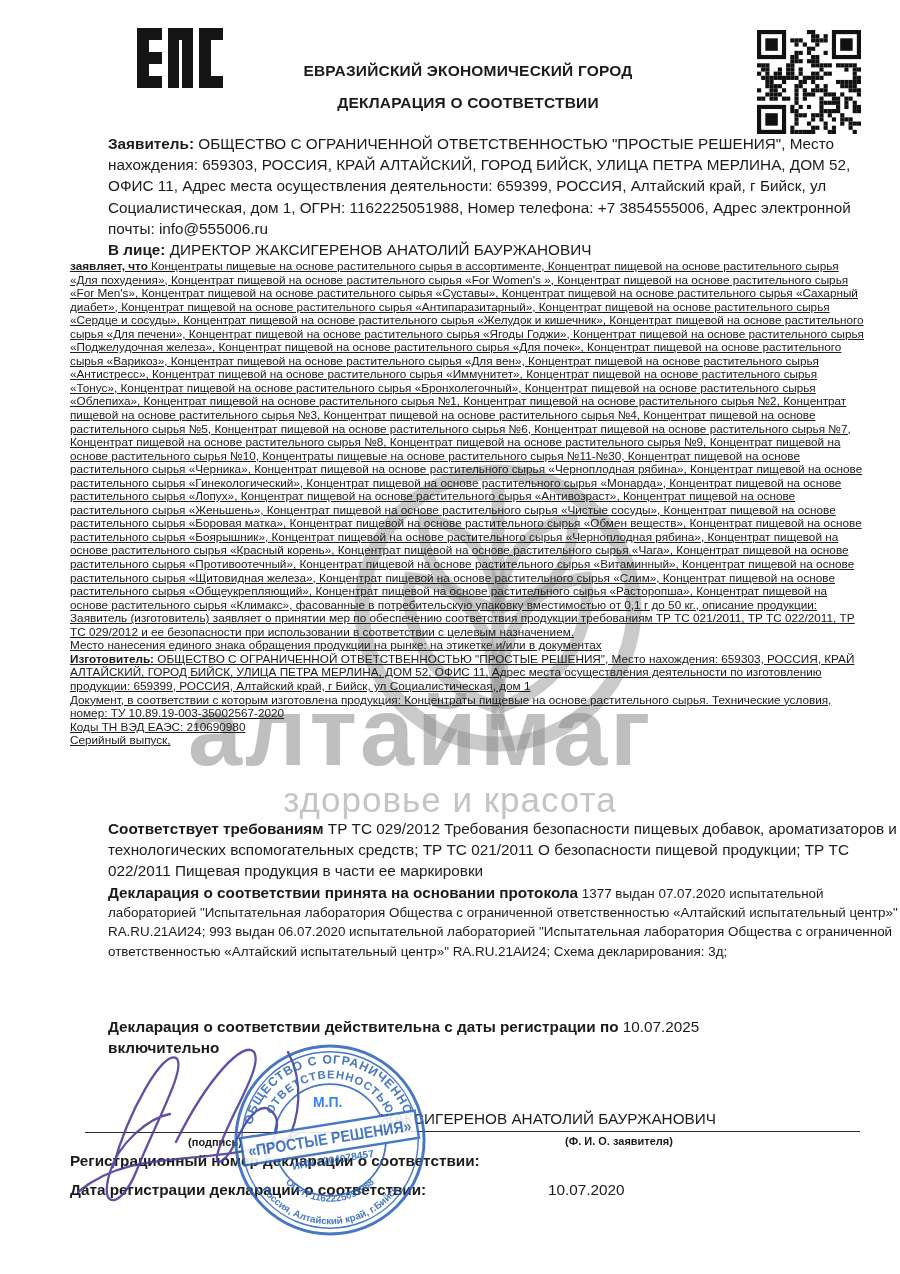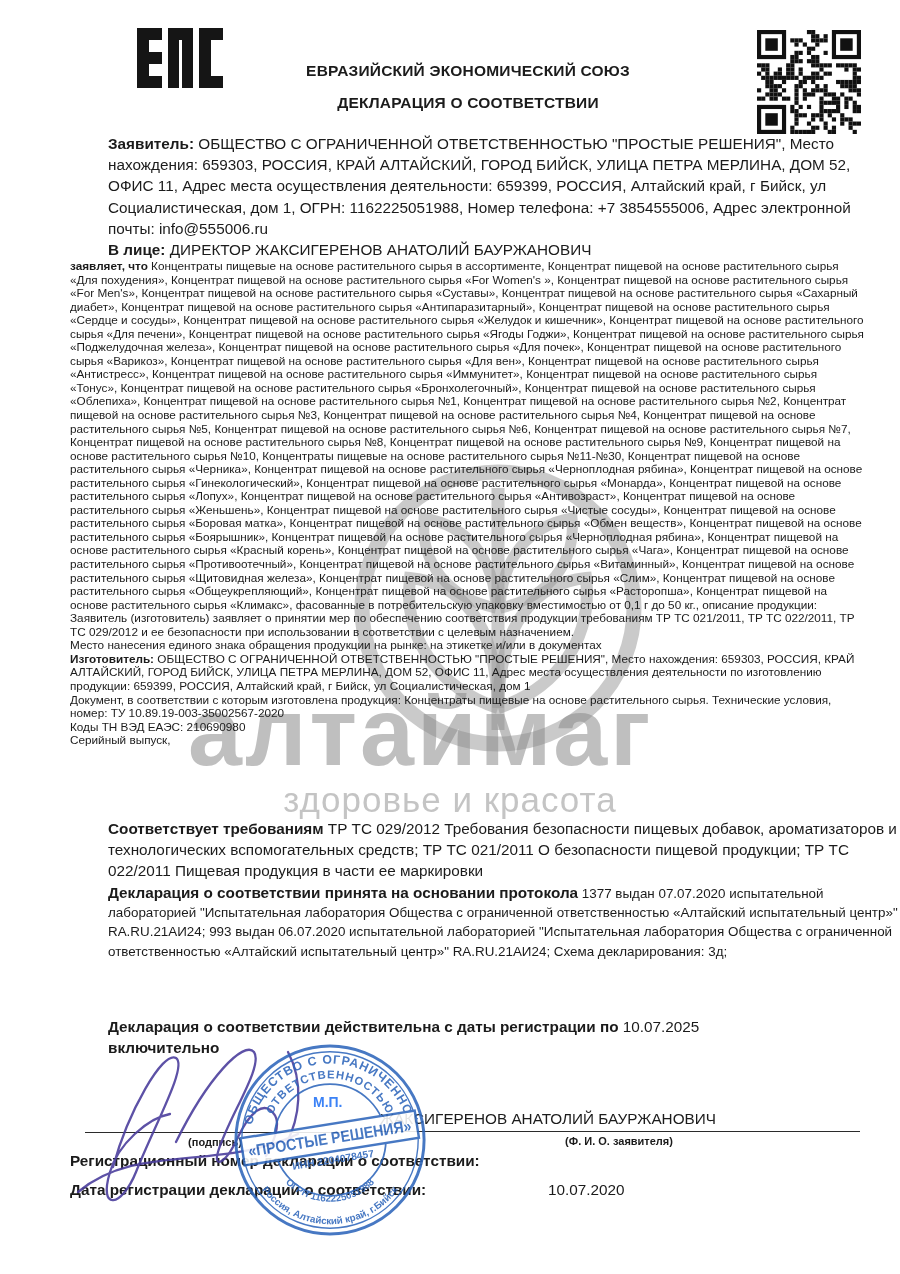--- a/index.html
+++ b/index.html
@@ -268,29 +268,29 @@
       <rect x="4.16" y="4.16" width="20.8" height="20.8" fill="#fff"></rect>
       <rect x="8.32" y="8.32" width="12.48" height="12.48"></rect>
       <rect x="74.88" y="0" width="29.12" height="29.12"></rect>
       <rect x="79.04" y="4.16" width="20.8" height="20.8" fill="#fff"></rect>
       <rect x="83.2" y="8.32" width="12.48" height="12.48"></rect>
       <rect x="0" y="74.88" width="29.12" height="29.12"></rect>
       <rect x="4.16" y="79.04" width="20.8" height="20.8" fill="#fff"></rect>
       <rect x="8.32" y="83.2" width="12.48" height="12.48"></rect>
     </svg>
 
-  <div class="abs z1 title" style="top:62px;">ЕВРАЗИЙСКИЙ ЭКОНОМИЧЕСКИЙ СОЮЗ</div>
+  <div class="abs z1 title" style="top:62px;">ЕВРАЗИЙСКИЙ ЭКОНОМИЧЕСКИЙ ГОРОД</div>
   <div class="abs z1 title" style="top:94px;">ДЕКЛАРАЦИЯ О СООТВЕТСТВИИ</div>
 
   <div class="abs z1 block" style="top:133px;">
     <span class="lbl">Заявитель:</span><span> ОБЩЕСТВО С ОГРАНИЧЕННОЙ ОТВЕТСТВЕННОСТЬЮ "ПРОСТЫЕ РЕШЕНИЯ", Место нахождения: 659303, РОССИЯ, КРАЙ АЛТАЙСКИЙ, ГОРОД БИЙСК, УЛИЦА ПЕТРА МЕРЛИНА, ДОМ 52, ОФИС 11, Адрес места осуществления деятельности: 659399, РОССИЯ, Алтайский край, г Бийск, ул Социалистическая, дом 1, ОГРН: 1162225051988, Номер телефона: +7 3854555006, Адрес электронной почты: info@555006.ru</span>
     <div><span class="lbl">В лице:</span><span> ДИРЕКТОР ЖАКСИГЕРЕНОВ АНАТОЛИЙ БАУРЖАНОВИЧ</span></div>
   </div>
 
-  <div class="abs z1 dense" style="top:259px;">
+  <div class="abs z1 dense" style="top:259px;text-decoration:underline;">
     <div><span class="lbl">заявляет, что</span><span>  Концентраты пищевые на основе растительного сырья в ассортименте, Концентрат пищевой на основе растительного сырья «Для похудения», Концентрат пищевой на основе растительного сырья «For Women's », Концентрат пищевой на основе растительного сырья «For Men's», Концентрат пищевой на основе растительного сырья «Суставы», Концентрат пищевой на основе растительного сырья «Сахарный диабет», Концентрат пищевой на основе растительного сырья «Антипаразитарный», Концентрат пищевой на основе растительного сырья «Сердце и сосуды», Концентрат пищевой на основе растительного сырья «Желудок и кишечник», Концентрат пищевой на основе растительного сырья «Для печени», Концентрат пищевой на основе растительного сырья «Ягоды Годжи», Концентрат пищевой на основе растительного сырья «Поджелудочная железа», Концентрат пищевой на основе растительного сырья «Для почек», Концентрат пищевой на основе растительного сырья «Варикоз», Концентрат пищевой на основе растительного сырья «Для вен», Концентрат пищевой на основе растительного сырья «Антистресс», Концентрат пищевой на основе растительного сырья «Иммунитет», Концентрат пищевой на основе растительного сырья «Тонус», Концентрат пищевой на основе растительного сырья «Бронхолегочный», Концентрат пищевой на основе растительного сырья «Облепиха», Концентрат пищевой на основе растительного сырья №1, Концентрат пищевой на основе растительного сырья №2, Концентрат пищевой на основе растительного сырья №3,  Концентрат пищевой на основе растительного сырья №4, Концентрат пищевой на основе растительного сырья №5, Концентрат пищевой на основе растительного сырья №6, Концентрат пищевой на основе растительного сырья №7, Концентрат пищевой на основе растительного сырья №8, Концентрат пищевой на основе растительного сырья №9, Концентрат пищевой на основе растительного сырья №10, Концентраты пищевые на основе растительного сырья №11-№30, Концентрат пищевой на основе растительного сырья «Черника», Концентрат пищевой на основе растительного сырья «Черноплодная рябина», Концентрат пищевой на основе растительного сырья «Гинекологический», Концентрат пищевой на основе растительного сырья «Монарда», Концентрат пищевой на основе растительного сырья «Лопух», Концентрат пищевой на основе растительного сырья  «Антивозраст», Концентрат пищевой на основе растительного сырья «Женьшень», Концентрат пищевой на основе растительного сырья «Чистые сосуды», Концентрат пищевой на основе растительного сырья «Боровая матка», Концентрат пищевой на основе растительного сырья «Обмен веществ», Концентрат пищевой на основе растительного сырья «Боярышник», Концентрат пищевой на основе растительного сырья «Черноплодная рябина», Концентрат пищевой на основе растительного сырья «Красный корень», Концентрат пищевой на основе растительного сырья «Чага», Концентрат пищевой на основе растительного сырья «Противоотечный», Концентрат пищевой на основе растительного сырья «Витаминный», Концентрат пищевой на основе растительного сырья «Щитовидная железа», Концентрат пищевой на основе растительного сырья «Слим», Концентрат пищевой на основе растительного сырья «Общеукрепляющий», Концентрат пищевой на основе растительного сырья «Расторопша», Концентрат пищевой на основе растительного сырья «Климакс», фасованные в потребительскую упаковку вместимостью от 0,1 г до 50 кг., описание продукции: Заявитель (изготовитель) заявляет о принятии мер по обеспечению соответствия продукции требованиям ТР ТС 021/2011, ТР ТС 022/2011, ТР ТС 029/2012 и ее безопасности при использовании в соответствии с целевым назначением.</span></div>
     <div>Место нанесения единого знака обращения продукции на рынке: на этикетке и/или в документах</div>
     <div><span class="lbl">Изготовитель:</span><span> ОБЩЕСТВО С ОГРАНИЧЕННОЙ ОТВЕТСТВЕННОСТЬЮ "ПРОСТЫЕ РЕШЕНИЯ", Место нахождения: 659303, РОССИЯ, КРАЙ АЛТАЙСКИЙ, ГОРОД БИЙСК, УЛИЦА ПЕТРА МЕРЛИНА, ДОМ 52, ОФИС 11, Адрес места осуществления деятельности по изготовлению продукции: 659399, РОССИЯ, Алтайский край, г Бийск, ул Социалистическая, дом 1</span></div>
     <div>Документ, в соответствии с которым изготовлена продукция: Концентраты пищевые на основе растительного сырья. Технические условия, номер: ТУ 10.89.19-003-35002567-2020</div>
     <div>Коды ТН ВЭД ЕАЭС: 210690980</div>
     <div>Серийный выпуск,</div>
   </div>
 
   <div class="abs z1 block" style="top:818px;">
     <span class="lbl">Соответствует требованиям</span><span>  ТР ТС 029/2012 Требования безопасности пищевых добавок, ароматизаторов и технологических вспомогательных средств; ТР ТС 021/2011 О безопасности пищевой продукции; ТР ТС 022/2011 Пищевая продукция в части ее маркировки</span>

